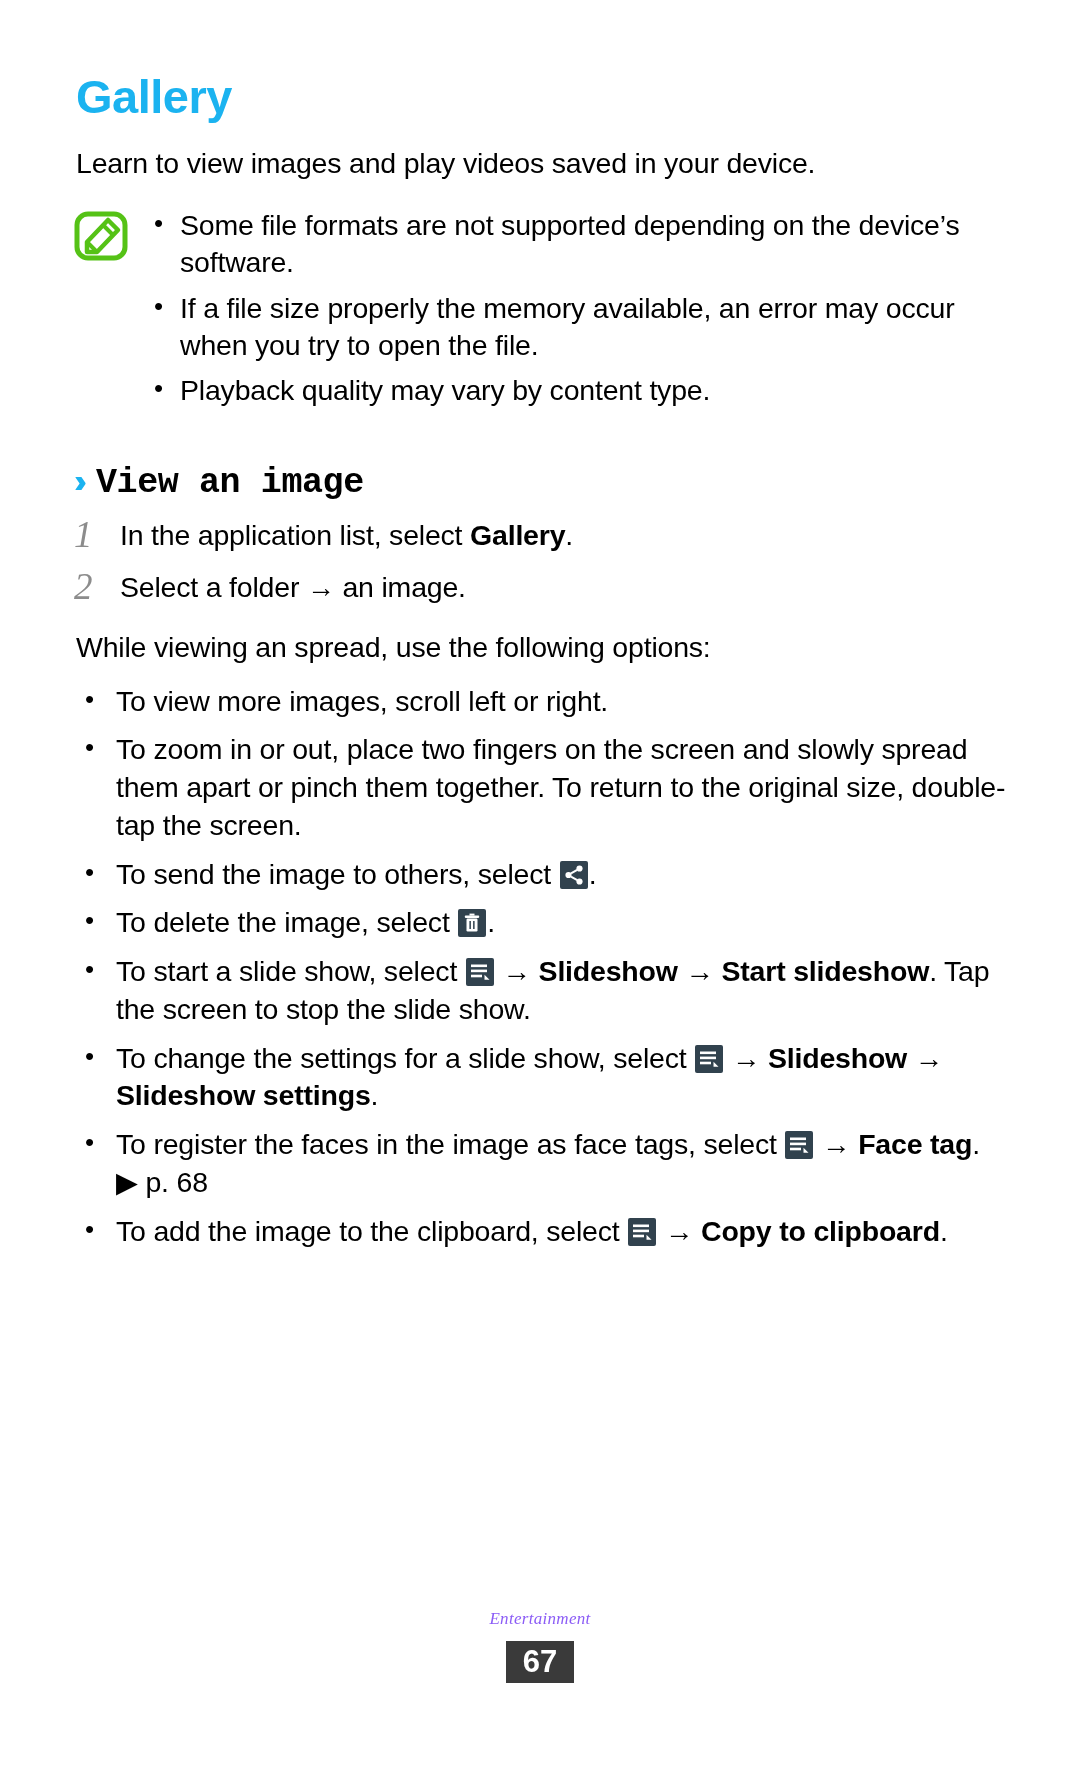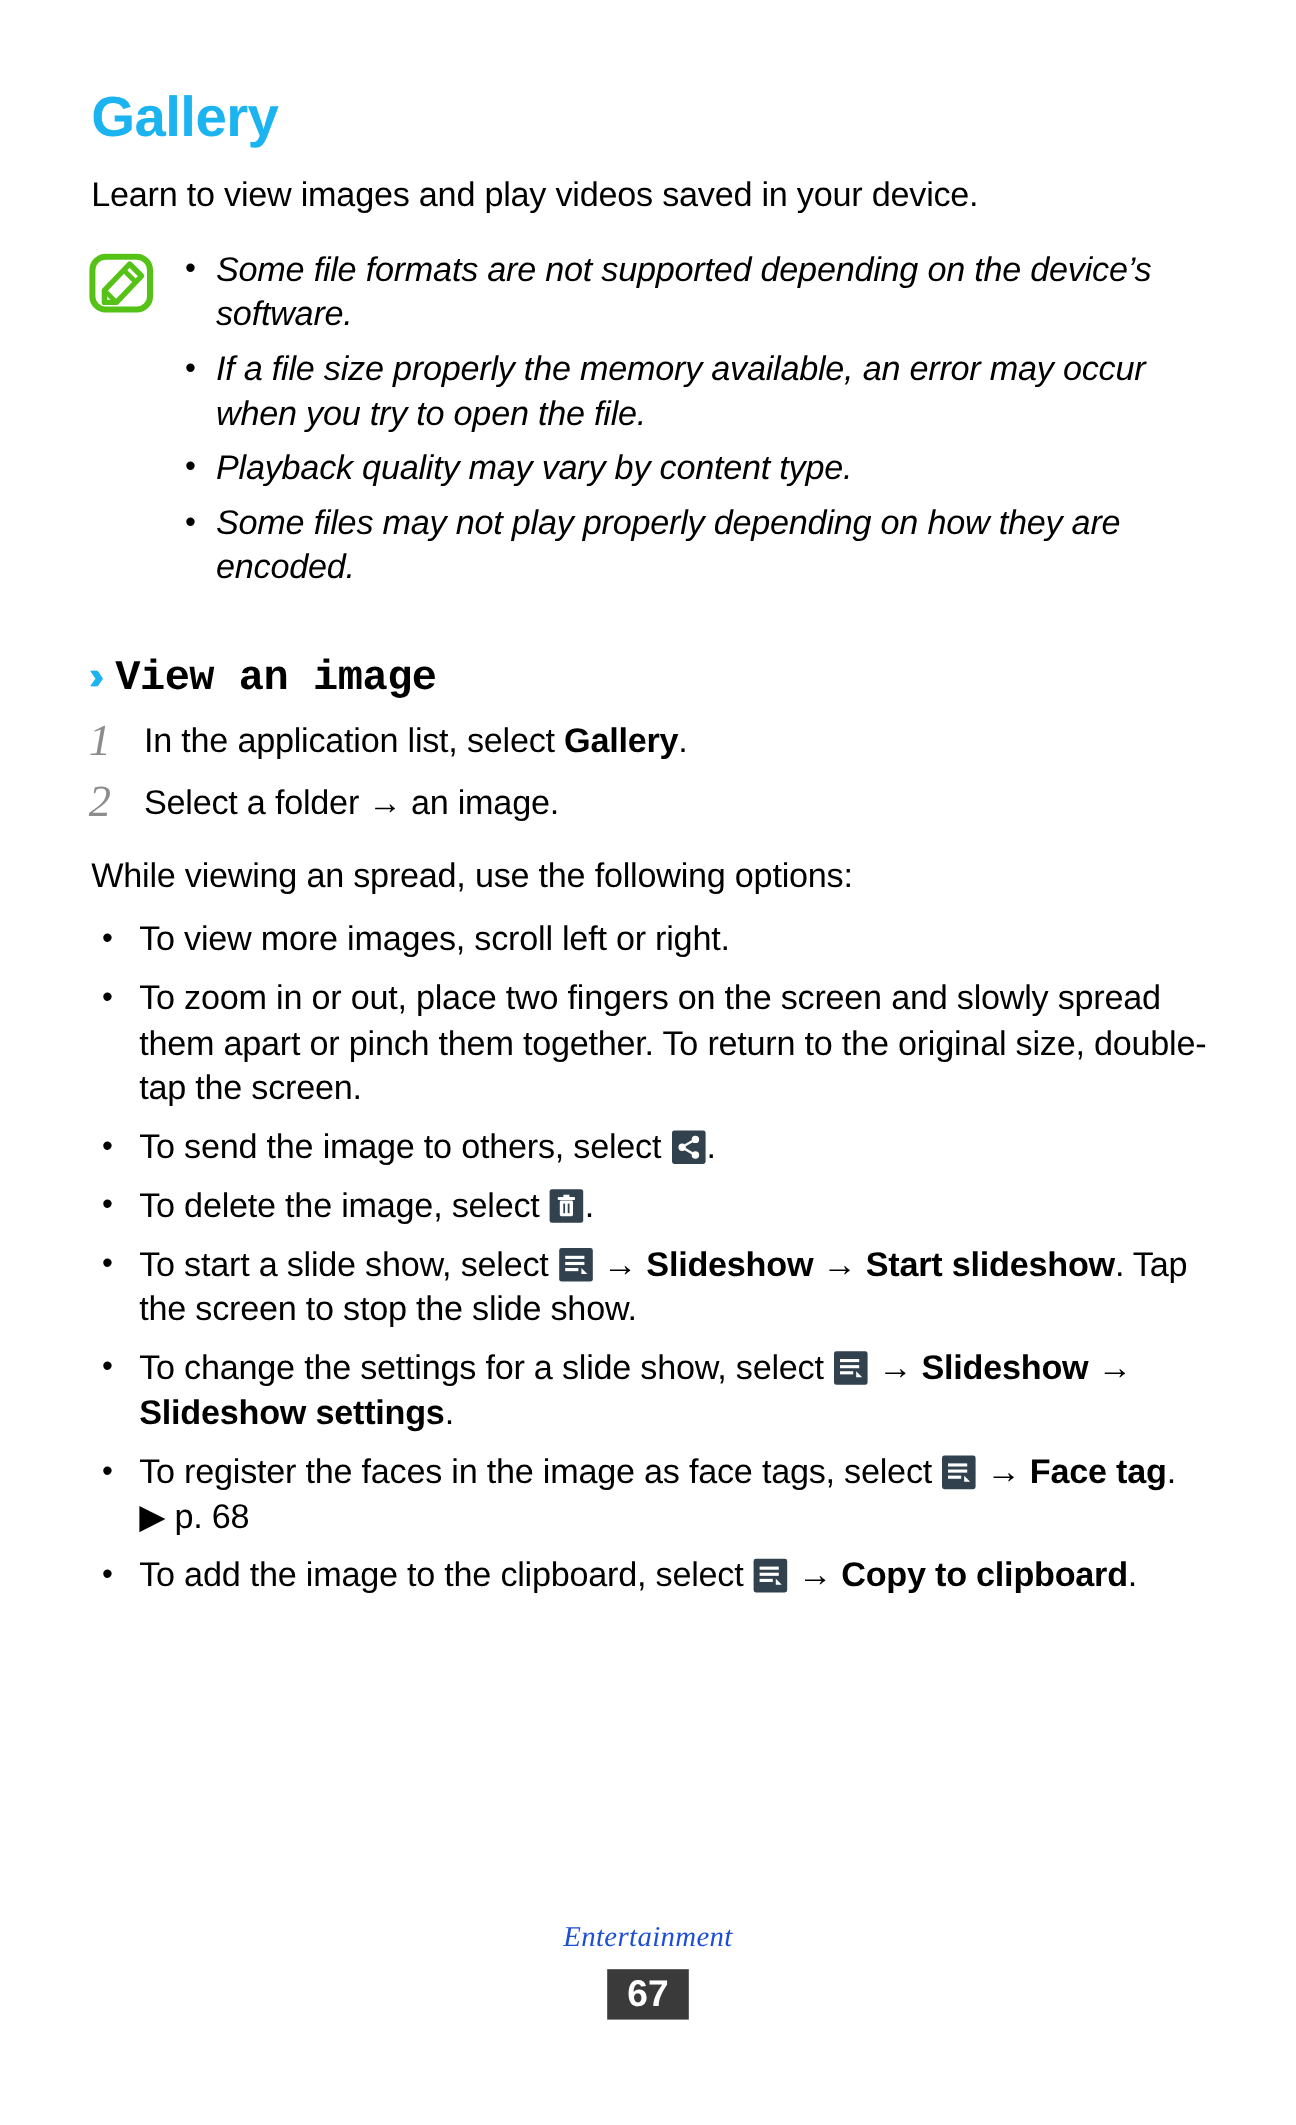--- a/index.html
+++ b/index.html
@@ -51,21 +51,20 @@
   .note-icon {
     flex: 0 0 auto;
     width: 54px;
     height: 50px;
     margin-top: 6px;
     margin-right: 22px;
   }
   .note-body {
     flex: 1 1 auto;
     padding-top: 2px;
-    font-style: italic;
   }
   .note-list {
     list-style: none;
     margin: 0;
     padding: 0;
   }
   .note-list li {
     position: relative;
     font-size: 28.5px;
     line-height: 1.31;
@@ -177,22 +176,22 @@
   .footer {
     position: absolute;
     left: 0;
     bottom: 88px;
     width: 1080px;
     text-align: center;
   }
   .footer-label {
     font-family: "Liberation Serif", serif;
     font-style: italic;
-    font-size: 24px;
-    color: #1d4ed8;
+    font-size: 17px;
+    color: #8b5cf6;
     letter-spacing: 0.3px;
   }
   .page-num {
     display: inline-block;
     margin-top: 12px;
     background: #3A3A3A;
     color: #ffffff;
     font-size: 31px;
     font-weight: bold;
     padding: 5px 17px 6px 17px;
@@ -215,21 +214,20 @@
         <path d="M34 9 L44 19 L23 41 L13 41 L13 31 Z" fill="none" stroke="#55C216" stroke-width="4.5" stroke-linejoin="round"></path>
         <path d="M13 31 L23 41" fill="none" stroke="#55C216" stroke-width="4"></path>
         <path d="M29 14 L39 24" fill="none" stroke="#55C216" stroke-width="4"></path>
       </svg>
     </div>
     <div class="note-body">
       <ul class="note-list">
         <li>Some file formats are not supported depending on the device’s software.</li>
         <li>If a file size properly the memory available, an error may occur when you try to open the file.</li>
         <li>Playback quality may vary by content type.</li>
-        <li>Some files may not play properly depending on how they are encoded.</li>
       </ul>
     </div>
   </div>
 
   <div class="section-head">
     <span class="chev">››</span>
     <span class="section-title">View an image</span>
   </div>
 
   <div class="step">

